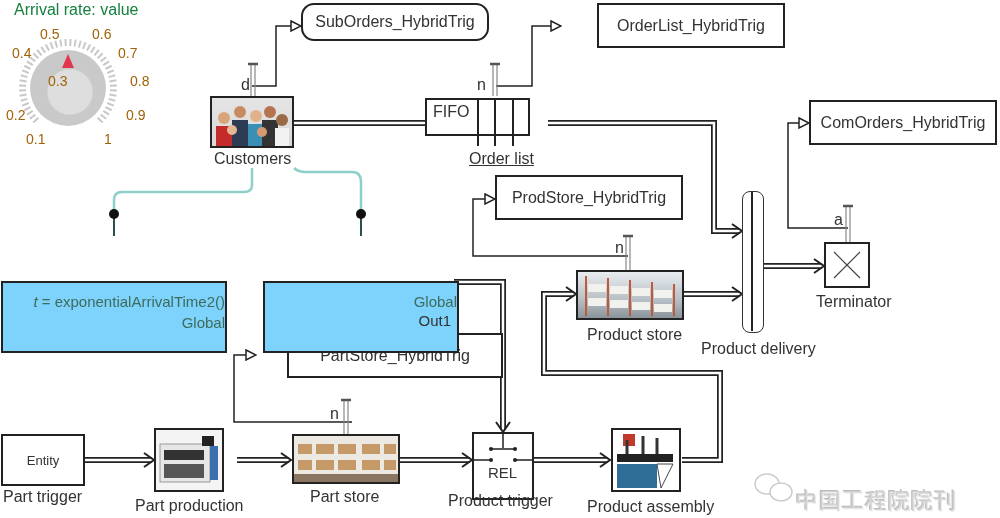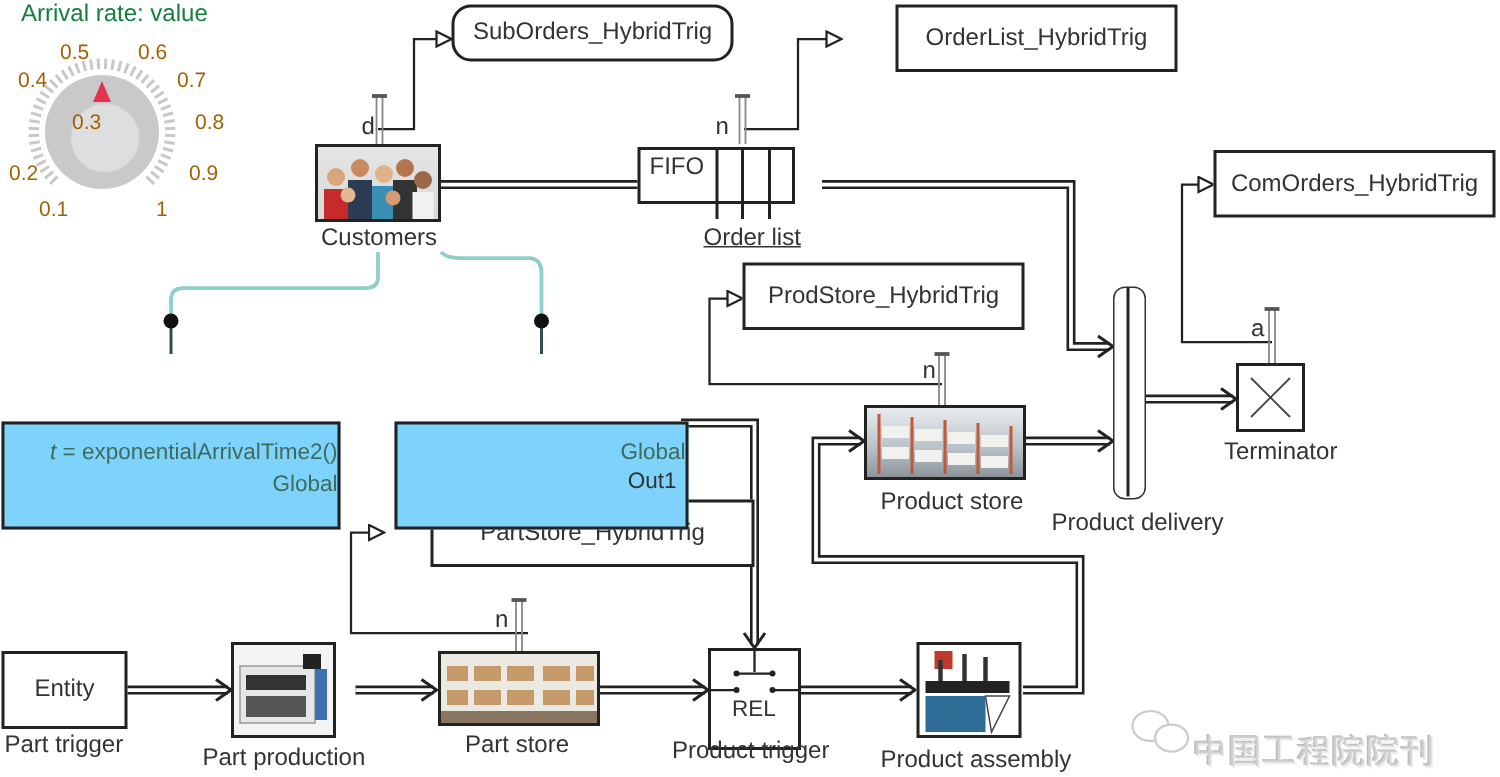--- a/index.html
+++ b/index.html
@@ -252,21 +252,21 @@
 <div class="lbl" style="left:701px;top:340px;">Product delivery</div>
 
 <div class="box" style="left:824px;top:242px;width:46px;height:46px;">
   <svg width="42" height="42">
       <path d="M8,8 L34,34 M34,8 L8,34" stroke="#444" stroke-width="1.2"></path>
     </svg>
 </div>
 <div class="lbl" style="left:816px;top:293px;">Terminator</div>
 <div class="lbl" style="left:834px;top:211px;">a</div>
 
-<div class="box" style="left:1px;top:434px;width:84px;height:52px;display:flex;align-items:center;justify-content:center;font-size:16px;color:#333;">
+<div class="box" style="left:1px;top:434px;width:84px;height:52px;display:flex;align-items:center;justify-content:center;font-size:13px;color:#333;">
   <span>Entity</span>
 </div>
 <div class="lbl" style="left:3px;top:488px;">Part trigger</div>
 
 <div class="img" style="left:154px;top:428px;width:70px;height:64px;background:#f4f4f4;">
   <svg width="66" height="60">
     <rect x="4" y="14" width="50" height="38" fill="#e6e6e6" stroke="#999"></rect>
     <rect x="8" y="20" width="40" height="10" fill="#333"></rect>
     <rect x="8" y="34" width="40" height="14" fill="#555"></rect>
     <rect x="46" y="6" width="12" height="10" fill="#222"></rect>

